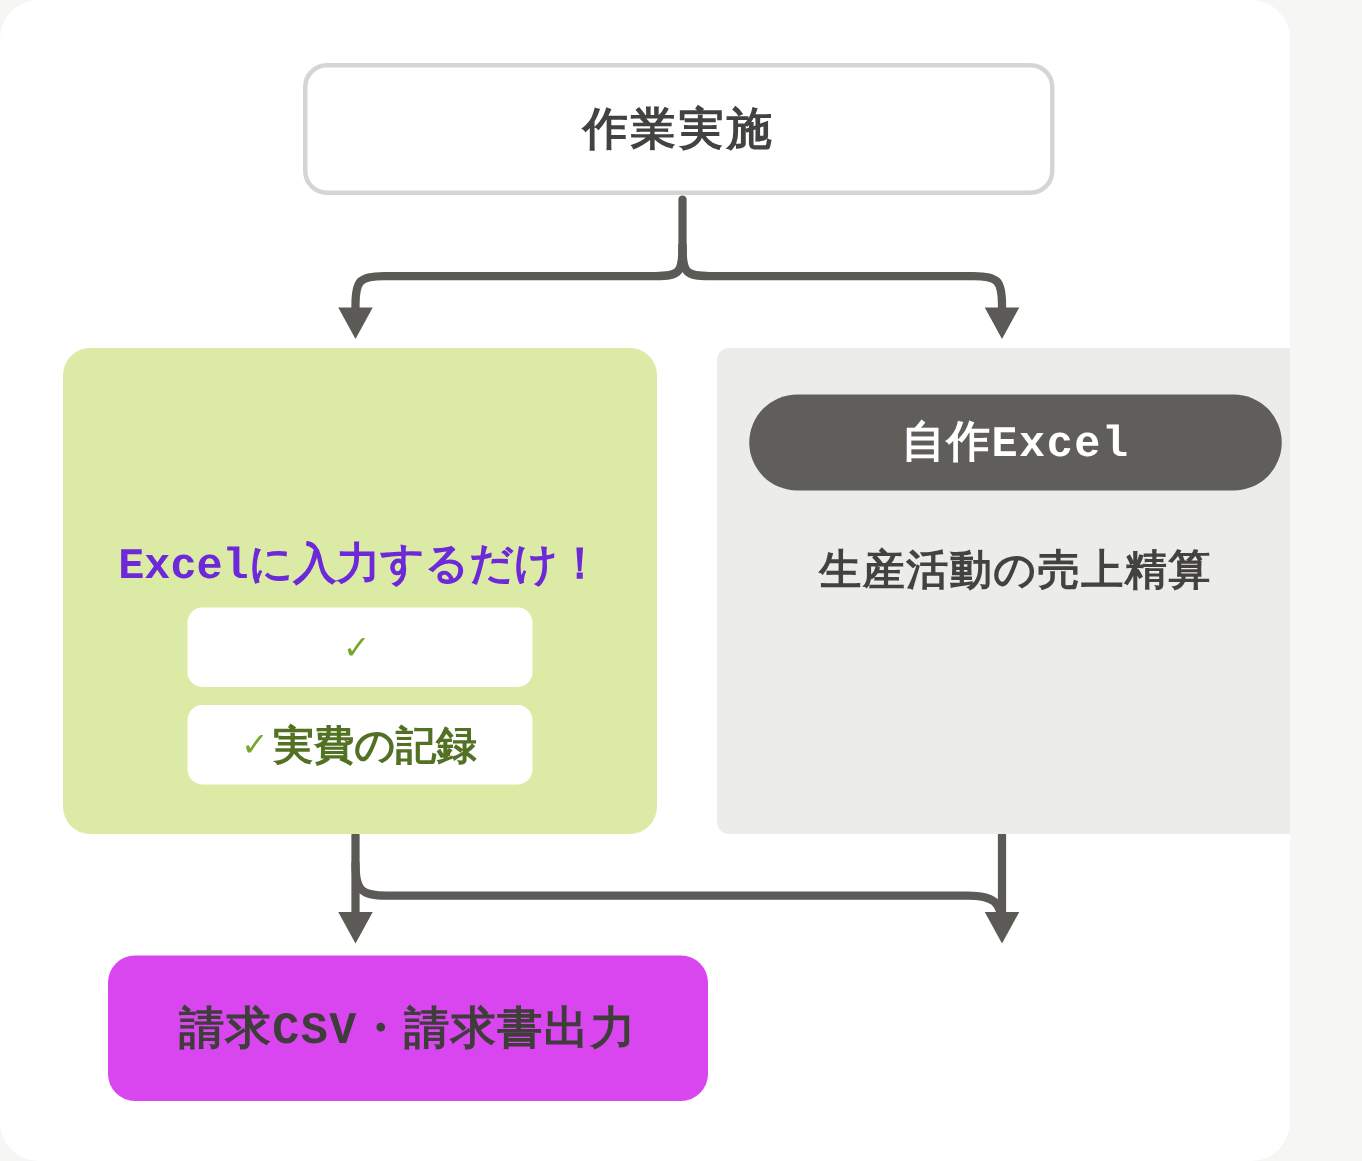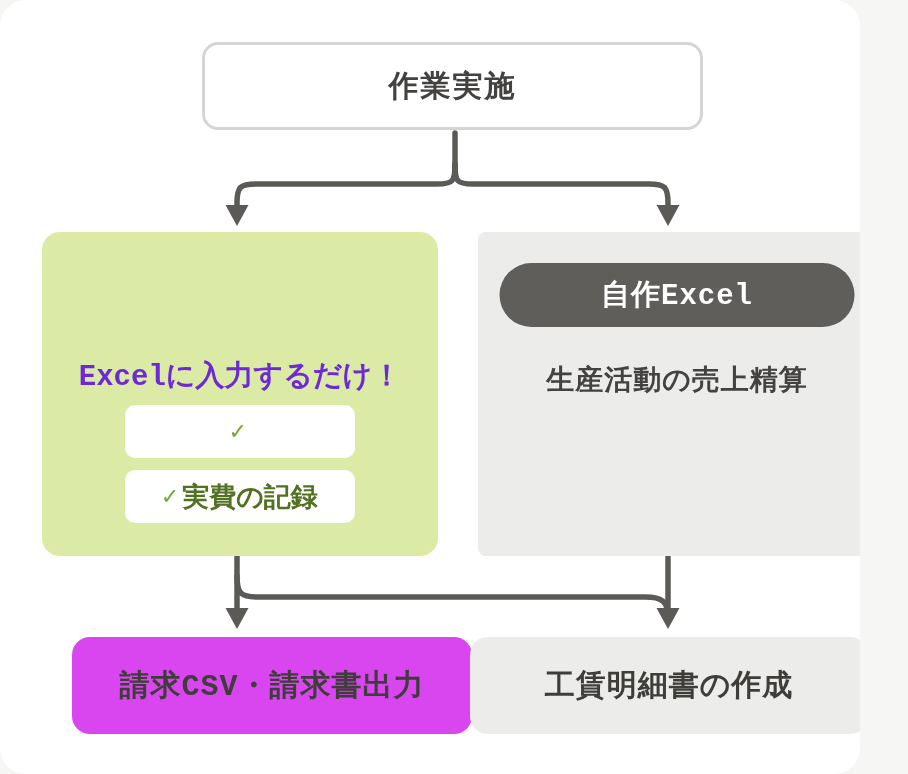--- a/index.html
+++ b/index.html
@@ -101,17 +101,14 @@
 
   <div class="box right-box">
     <div class="pill dark">自作Excel</div>
     <div class="task t0">生産活動の売上精算</div>
   </div>
 
   <div class="box result-box result-left">
     <span>請求CSV・請求書出力</span>
   </div>
 
-  <div class="box result-box result-right">
-    <span>工賃明細書の作成</span>
-  </div>
 
 </div>
 
 </body></html>

